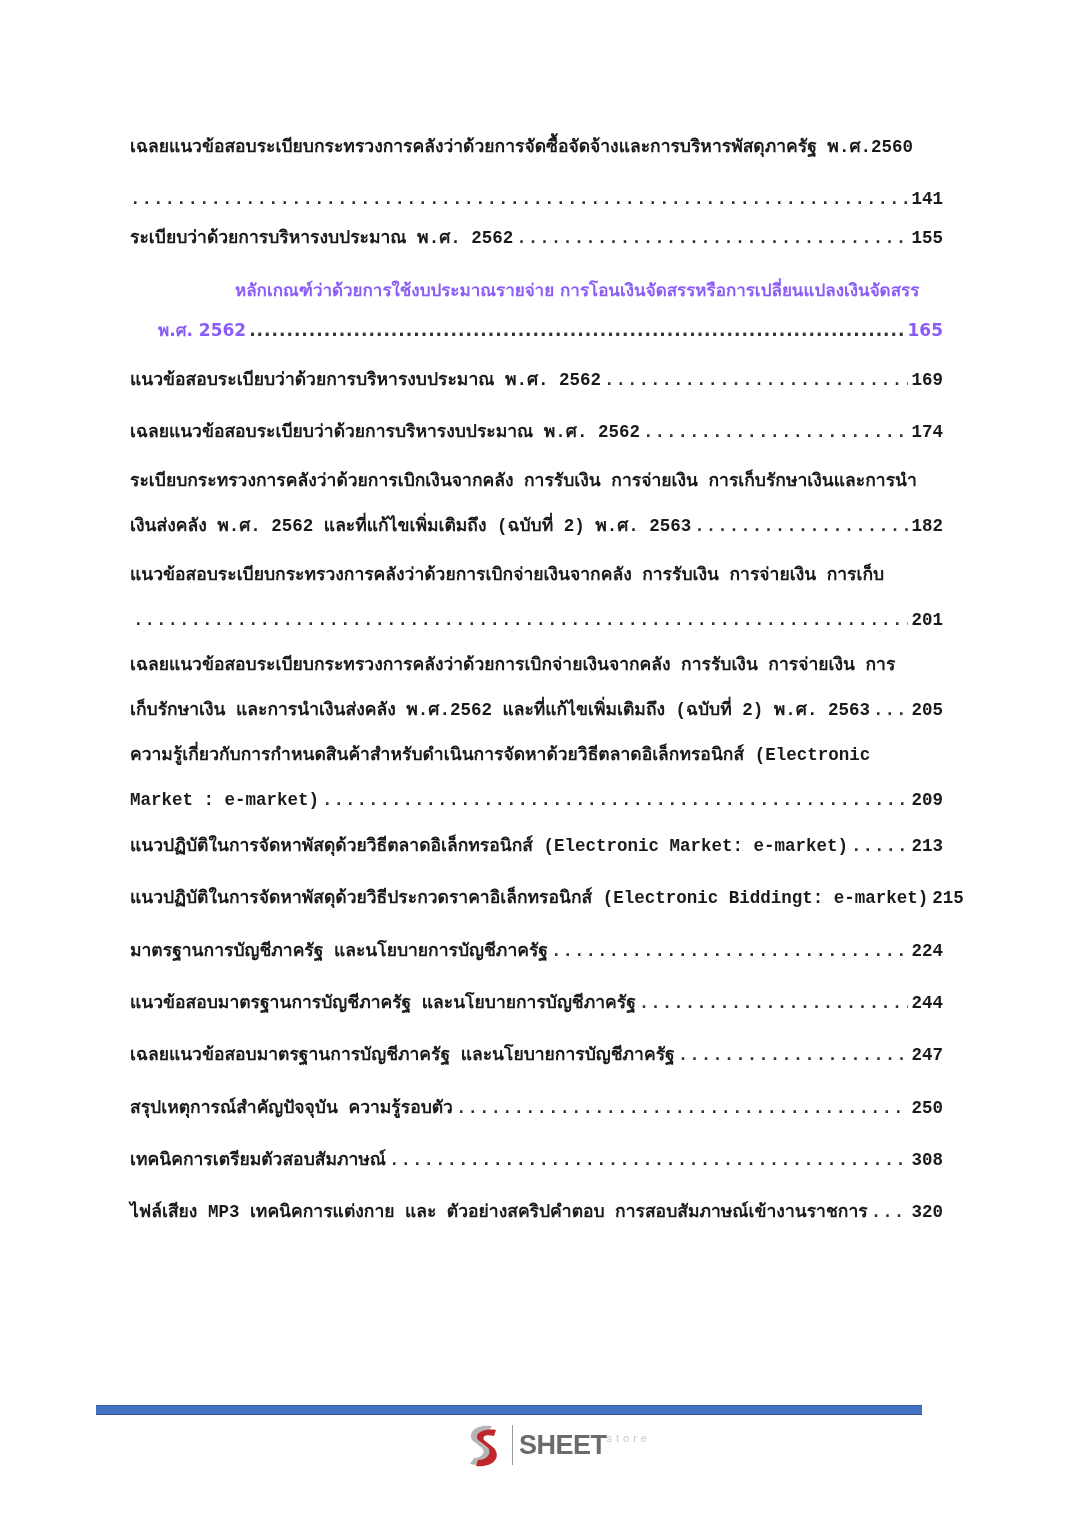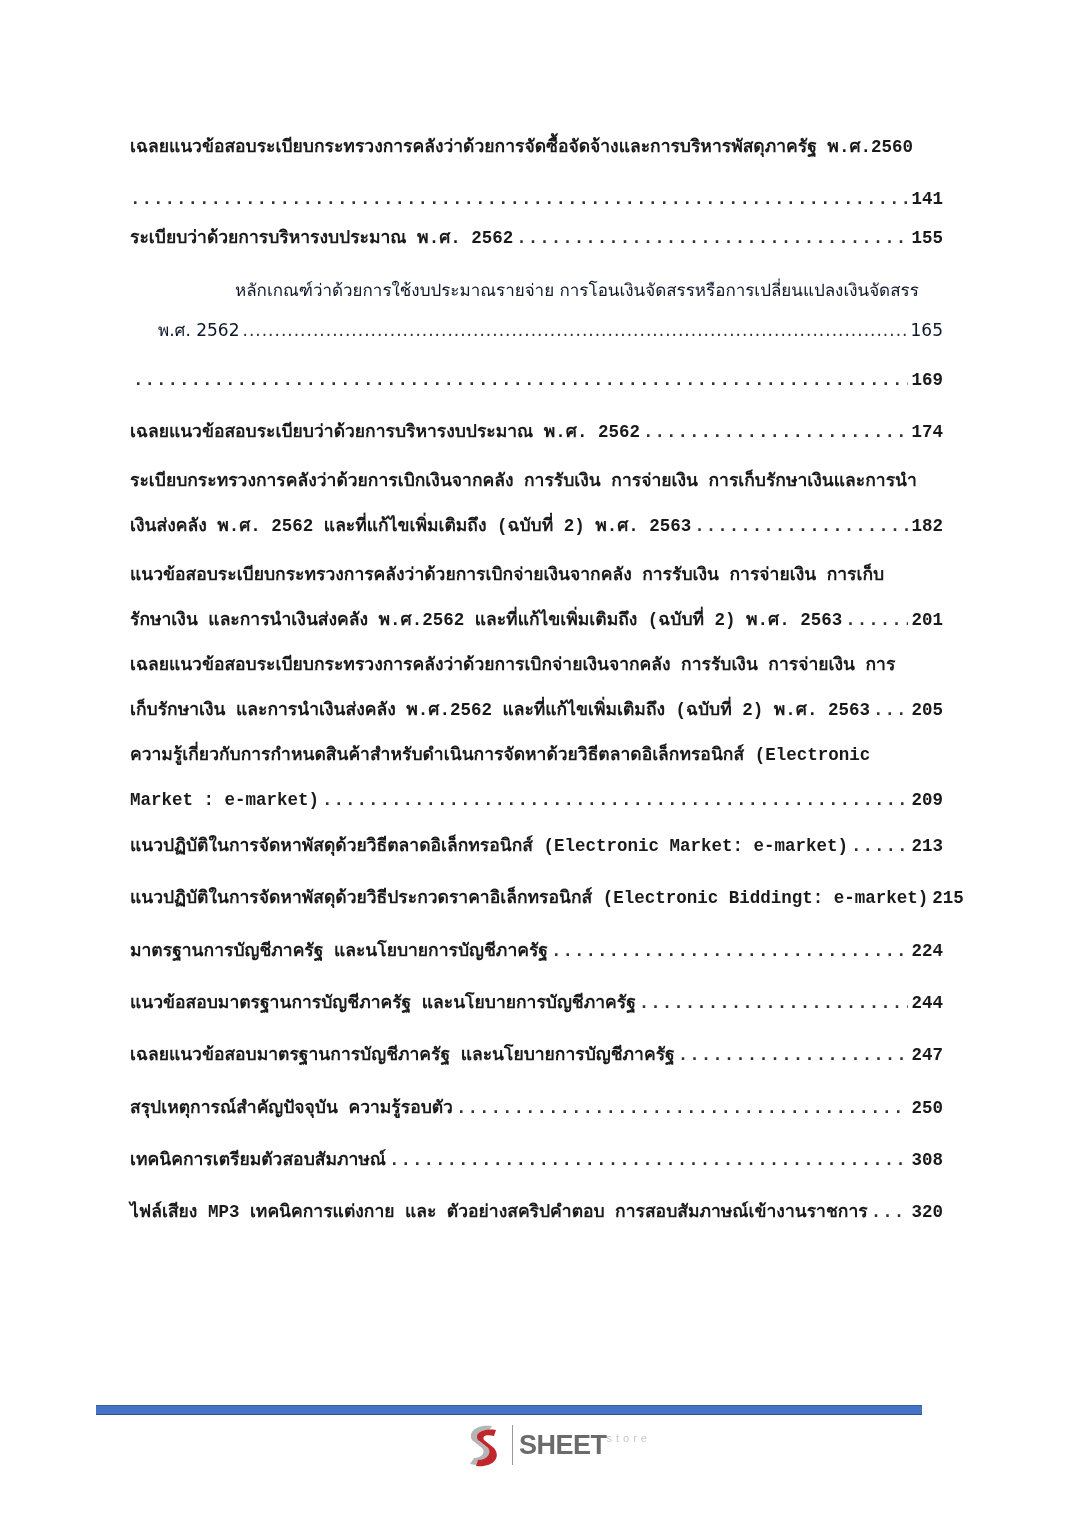--- a/index.html
+++ b/index.html
@@ -6,21 +6,21 @@
   body { width: 1075px; height: 1521px; position: relative; overflow: hidden;
          font-family: "DejaVu Sans", "Liberation Sans", sans-serif; color: #1a1a1a; }
   .toc { position: absolute; left: 130px; top: 0; width: 813px; }
   .entry { position: absolute; left: 0; width: 813px; font-size: 17.5px; line-height: 45px; }
   .line { display: flex; align-items: baseline; white-space: nowrap; height: 45px; }
   .line .text { flex: 0 0 auto; }
   .line .leader { flex: 1 1 auto; overflow: hidden; color: #333; margin: 0 3px; letter-spacing: 1px; }
   .line .leader::before { content: "......................................................................................................................................................................................................................................................................................................................................................"; }
   .line .page { flex: 0 0 auto; }
   .bold { font-weight: bold; font-family: Liberation Mono, monospace; }
-  .sub { font-weight: normal; color: #0f172a; font-size: 17px; }
+  .sub { font-weight: bold; color: #8b5cf6; font-size: 17px; }
   .sub .first { padding-left: 105px; }
   .sub .second { padding-left: 28px; }
   .footer-bar { position: absolute; left: 96px; top: 1405px; width: 826px; height: 8px;
                 background: #4472c4; border-top: 1px solid #3a5f9f; border-bottom: 1px solid #2f528f; }
   .logo { position: absolute; left: 462px; top: 1422px; display: flex; align-items: center; }
   .logo-mark { width: 46px; height: 46px; }
   .logo-sep { width: 1px; height: 40px; background: #9a9a9a; margin: 0 6px 0 4px; }
   .logo-words { display: flex; flex-direction: row; line-height: 1; }
   .logo-sheet { font-family: "Liberation Sans", sans-serif; font-weight: bold; font-size: 27px; color: #6b6b6b; letter-spacing: -0.5px; }
   .logo-store { font-family: "Liberation Sans", sans-serif; font-size: 11px; color: #c8c8c8; letter-spacing: 4px; margin-top: 1px; }
@@ -54,20 +54,21 @@
       </div>
     <div class="line second" style="margin-top:-5px">
         <span class="text">พ.ศ. 2562</span>
         <span class="leader"></span>
         <span class="page">165</span>
       </div>
   </div>
 
   <div class="entry bold" style="top:358px">
     <div class="line">
+        <span class="text">แนวข้อสอบระเบียบว่าด้วยการบริหารงบประมาณ พ.ศ. 2562</span>
         <span class="leader"></span>
         <span class="page">169</span>
       </div>
   </div>
 
   <div class="entry bold" style="top:410px">
     <div class="line">
         <span class="text">เฉลยแนวข้อสอบระเบียบว่าด้วยการบริหารงบประมาณ พ.ศ. 2562</span>
         <span class="leader"></span>
         <span class="page">174</span>
@@ -83,21 +84,20 @@
         <span class="leader"></span>
         <span class="page">182</span>
       </div>
   </div>
 
   <div class="entry bold" style="top:553px">
     <div class="line">
         <span class="text">แนวข้อสอบระเบียบกระทรวงการคลังว่าด้วยการเบิกจ่ายเงินจากคลัง การรับเงิน การจ่ายเงิน  การเก็บ</span>
       </div>
     <div class="line">
-        <span class="text">รักษาเงิน และการนำเงินส่งคลัง พ.ศ.2562 และที่แก้ไขเพิ่มเติมถึง (ฉบับที่ 2) พ.ศ. 2563</span>
         <span class="leader"></span>
         <span class="page">201</span>
       </div>
   </div>
 
   <div class="entry bold" style="top:643px">
     <div class="line">
         <span class="text">เฉลยแนวข้อสอบระเบียบกระทรวงการคลังว่าด้วยการเบิกจ่ายเงินจากคลัง การรับเงิน การจ่ายเงิน การ</span>
       </div>
     <div class="line">

